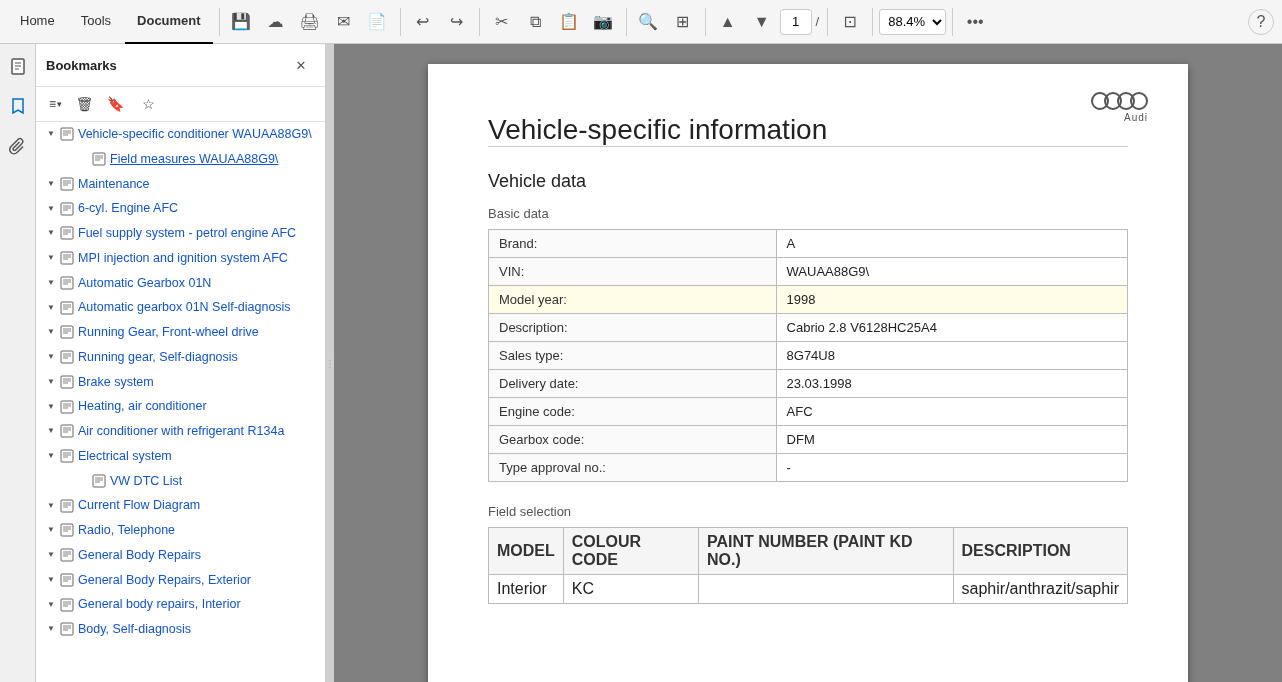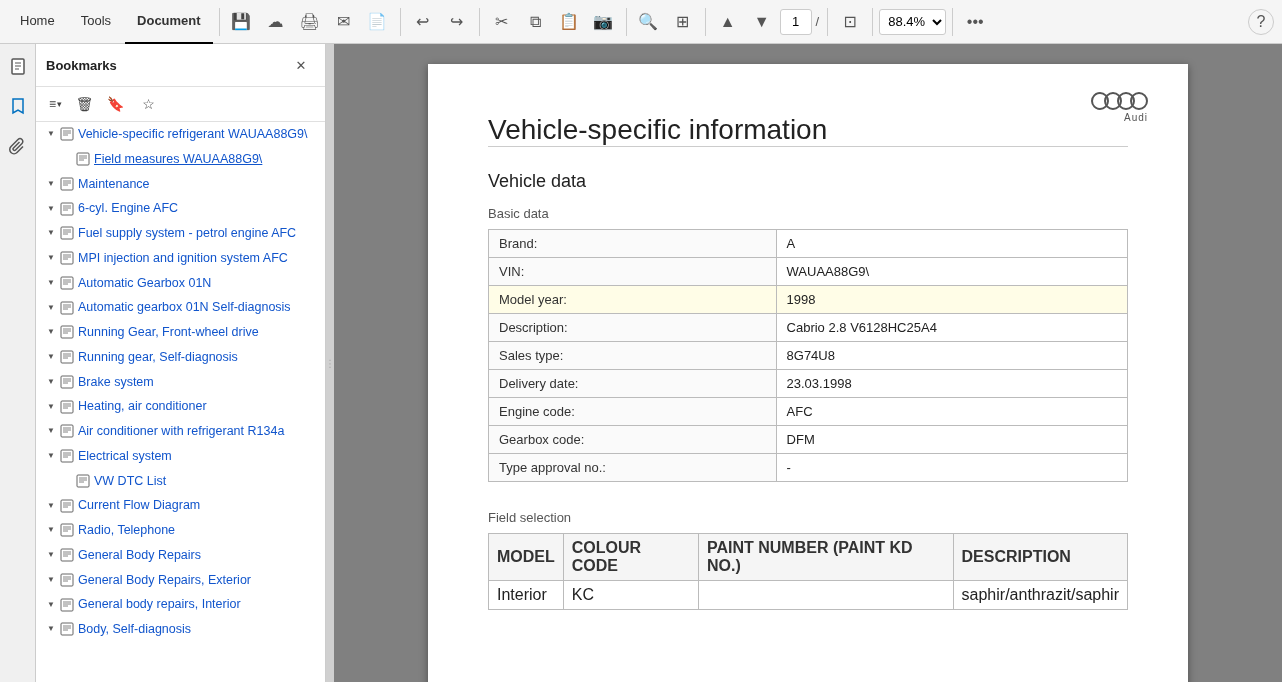--- a/index.html
+++ b/index.html
@@ -151,21 +151,21 @@
       display: flex;
       align-items: center;
       padding: 3px 6px 3px 8px;
       cursor: pointer;
       font-size: 12.5px;
       line-height: 1.5;
       color: #222;
       white-space: nowrap;
     }
     .bm-item.level1 { padding-left: 8px; }
-    .bm-item.level2 { padding-left: 24px; }
+    .bm-item.level2 { padding-left: 40px; }
 
     .bm-expand {
       width: 14px;
       height: 14px;
       display: inline-flex;
       align-items: center;
       justify-content: center;
       font-size: 10px;
       color: #555;
       margin-right: 2px;
@@ -261,21 +261,21 @@
     .subsection-title {
       font-size: 13px;
       color: #555;
       margin-bottom: 8px;
     }
 
     
     .data-table {
       width: 100%;
       border-collapse: collapse;
-      margin-bottom: 28px;
+      margin-bottom: 22px;
       font-size: 13px;
     }
     .data-table td {
       border: 1px solid #bbb;
       padding: 6px 10px;
       vertical-align: top;
     }
     .data-table td:first-child {
       width: 45%;
       background: #fafafa;
@@ -405,21 +405,21 @@
     <div class="bm-item level1">
           <span class="bm-expand" style="font-size: 8px;">▼</span>
           <span class="bm-icon">
             <svg width="14" height="14" viewBox="0 0 14 14" fill="none">
               <rect x="1" y="1" width="12" height="12" rx="1" stroke="#666" stroke-width="1" fill="#fff"></rect>
               <line x1="3" y1="4" x2="11" y2="4" stroke="#666" stroke-width="0.8"></line>
               <line x1="3" y1="6" x2="11" y2="6" stroke="#666" stroke-width="0.8"></line>
               <line x1="3" y1="8" x2="8" y2="8" stroke="#666" stroke-width="0.8"></line>
             </svg>
           </span>
-          <span class="bm-label">Vehicle-specific refrigerant WAUAA88G9\</span>
+          <span class="bm-label">Vehicle-specific conditioner WAUAA88G9\</span>
         </div>
         <div class="bm-item level2">
           <span class="bm-expand"></span>
           <span class="bm-icon">
             <svg width="14" height="14" viewBox="0 0 14 14" fill="none">
               <rect x="1" y="1" width="12" height="12" rx="1" stroke="#666" stroke-width="1" fill="#fff"></rect>
               <line x1="3" y1="4" x2="11" y2="4" stroke="#666" stroke-width="0.8"></line>
               <line x1="3" y1="6" x2="11" y2="6" stroke="#666" stroke-width="0.8"></line>
               <line x1="3" y1="8" x2="8" y2="8" stroke="#666" stroke-width="0.8"></line>
             </svg>

